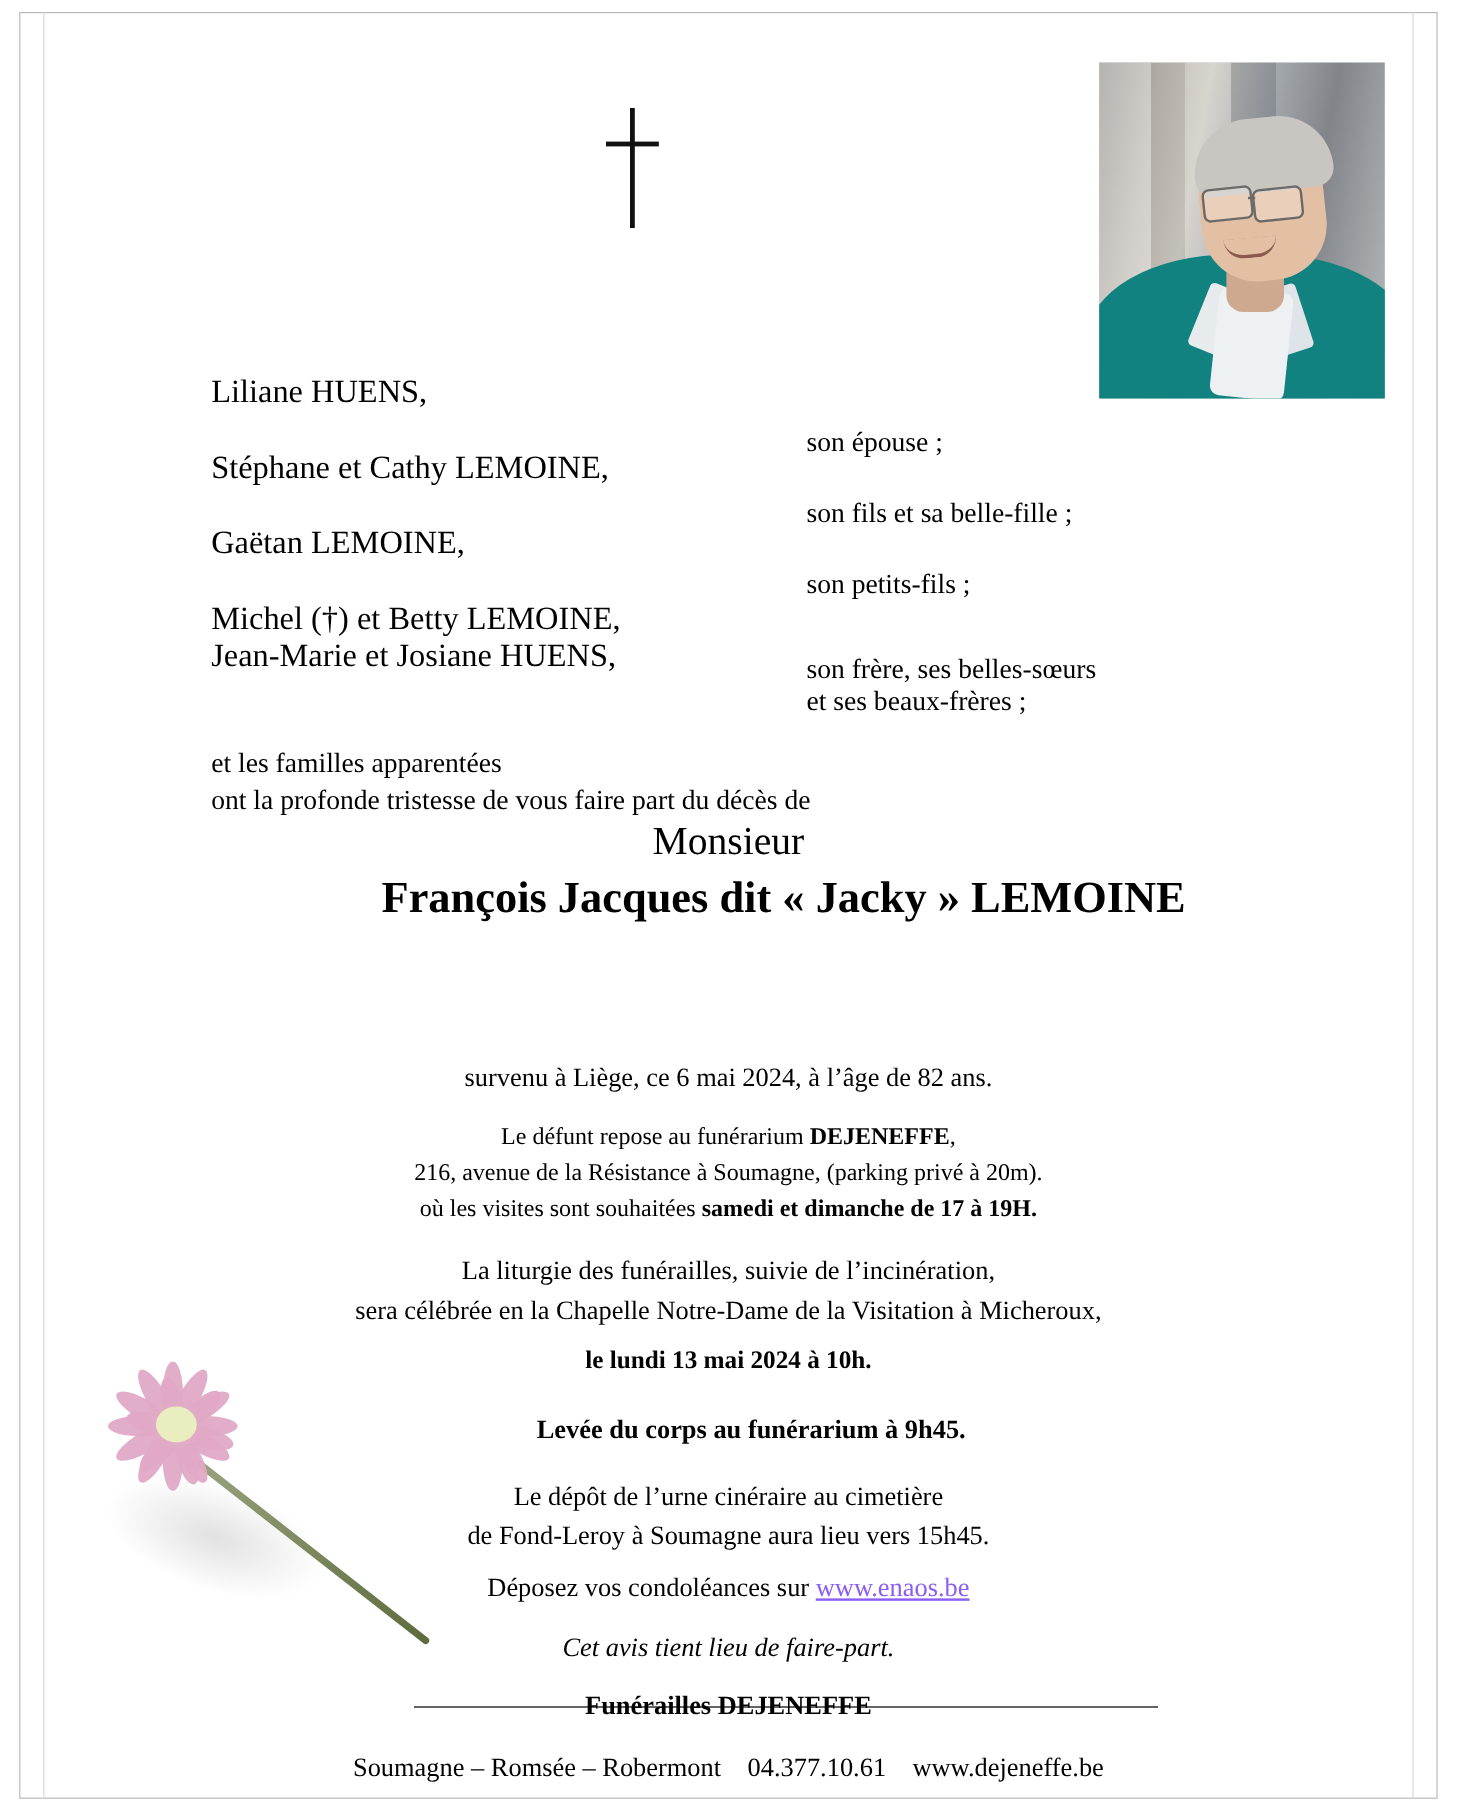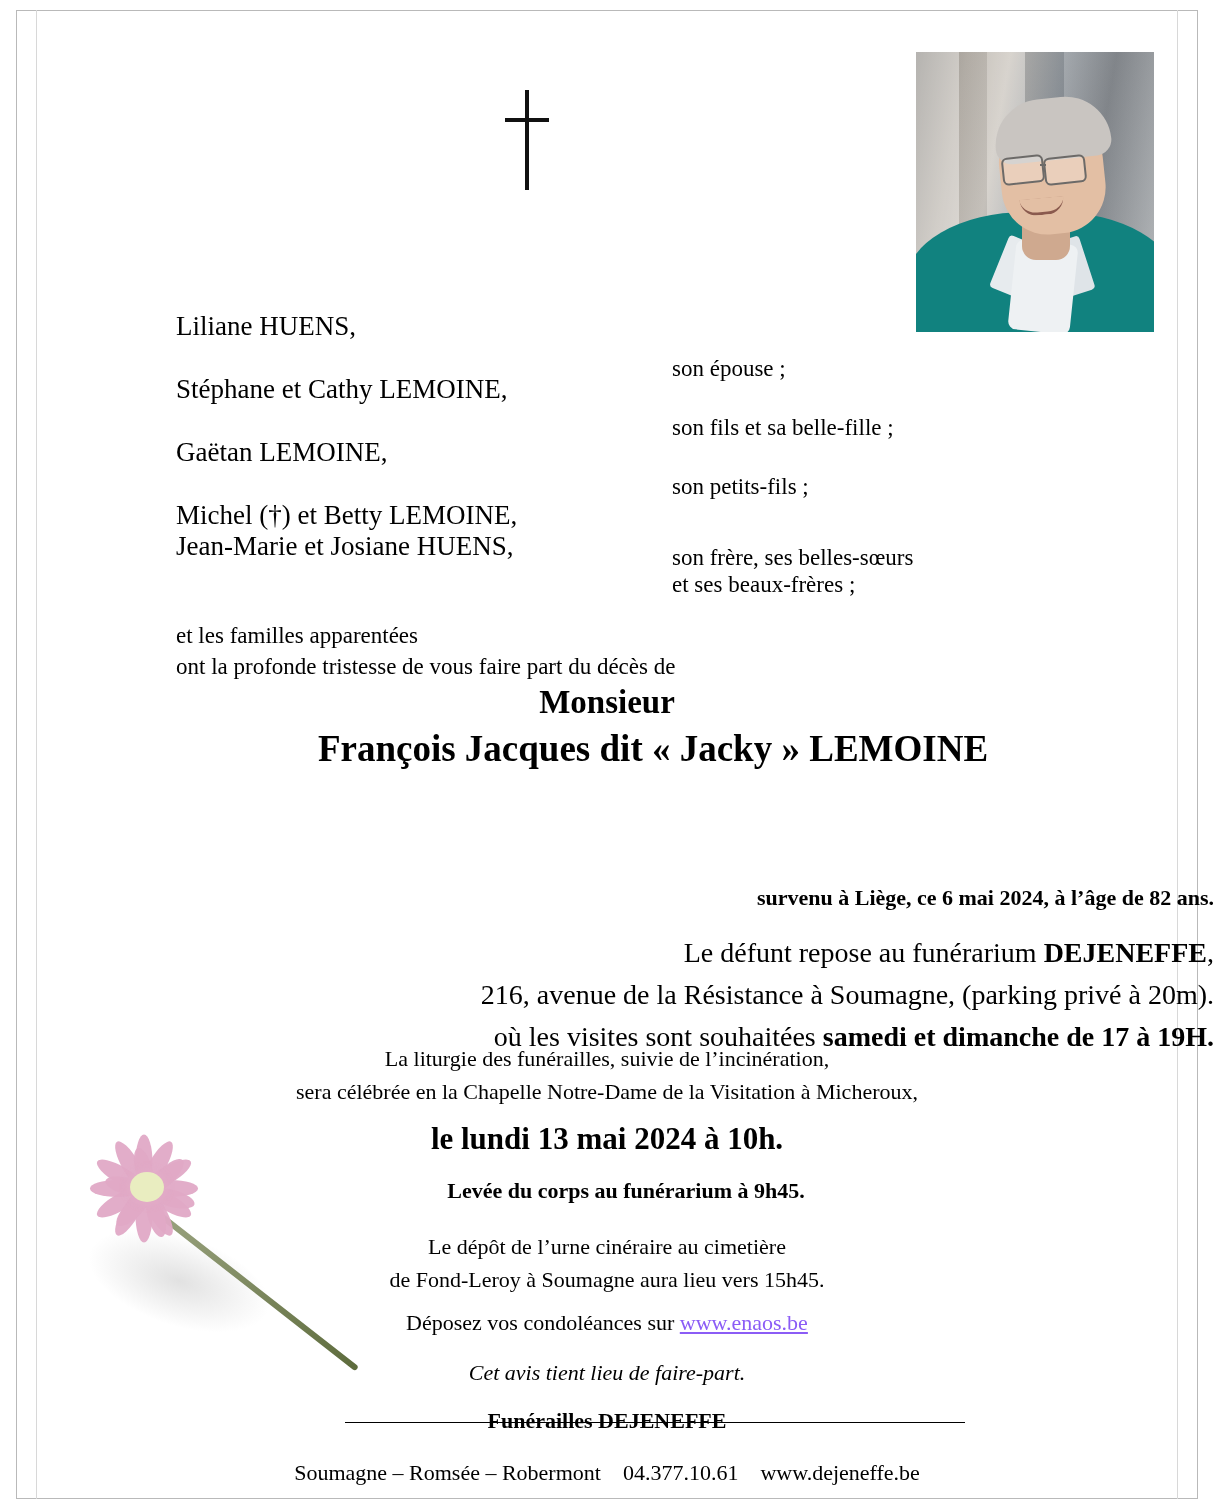--- a/index.html
+++ b/index.html
@@ -277,54 +277,52 @@
   .center-block {
     position: absolute;
     left: 0;
     width: 1214px;
     text-align: center;
   }
 
   .name-monsieur {
     top: 684px;
     font-size: 33px;
-    font-weight: bold;
+    font-weight: normal;
   }
   .name-full {
     top: 727px;
     font-size: 37px;
     font-weight: bold;
     margin-left: 46px;
   }
   .titles {
     top: 769px;
     font-size: 22px;
     font-weight: bold;
     line-height: 1.45;
   }
   .survenu {
     top: 885px;
     font-size: 22px;
-    font-weight: bold;
-    text-align: right;
+    font-weight: normal;
   }
   .repose {
     top: 932px;
-    font-size: 28px;
+    font-size: 20px;
     line-height: 1.5;
-    text-align: right;
   }
   .liturgie {
     top: 1042px;
     font-size: 22px;
     line-height: 1.5;
   }
   .date-big {
     top: 1121px;
-    font-size: 31px;
+    font-size: 21px;
     font-weight: bold;
   }
   .levee {
     top: 1178px;
     font-size: 22px;
     font-weight: bold;
     padding-left: 19px;
   }
   .urne {
     top: 1230px;

